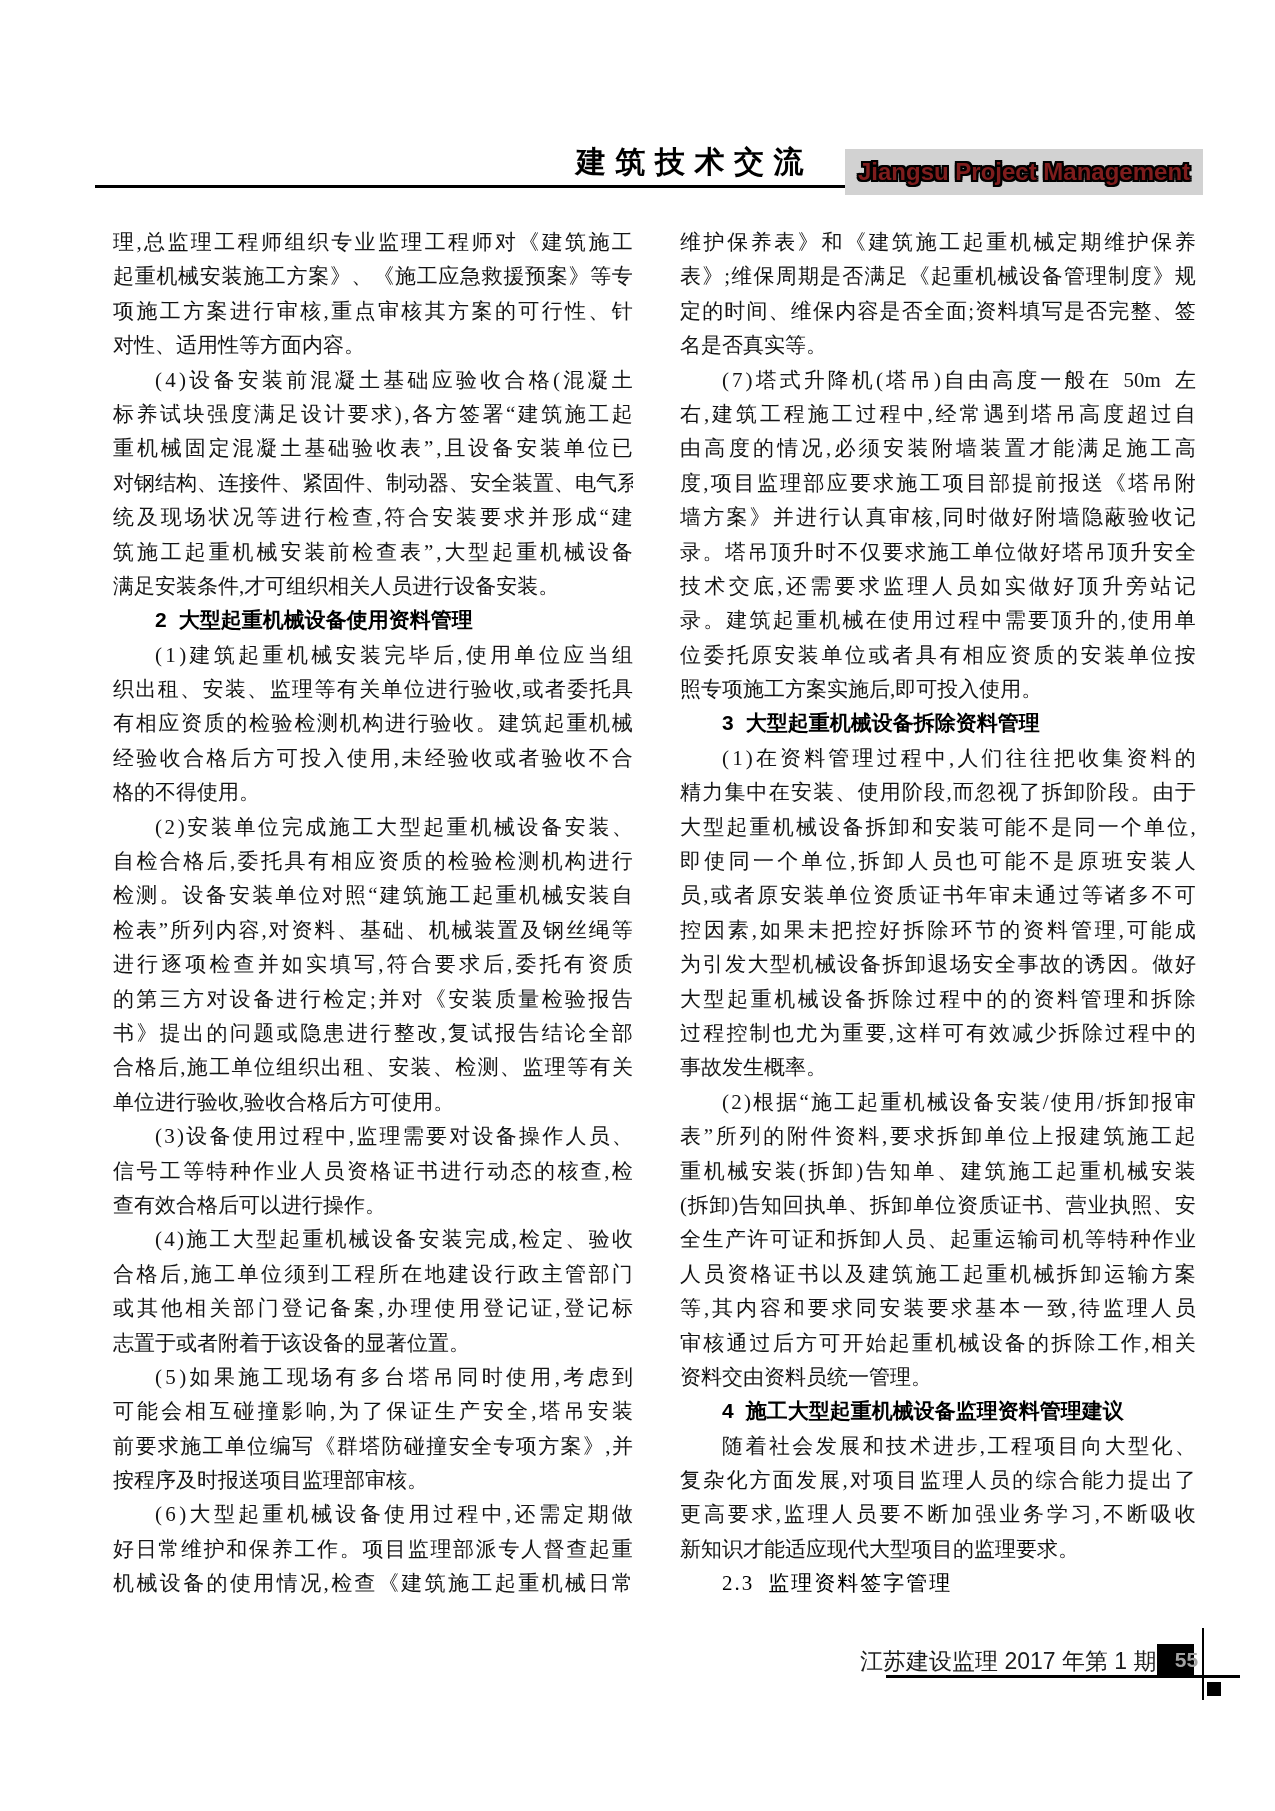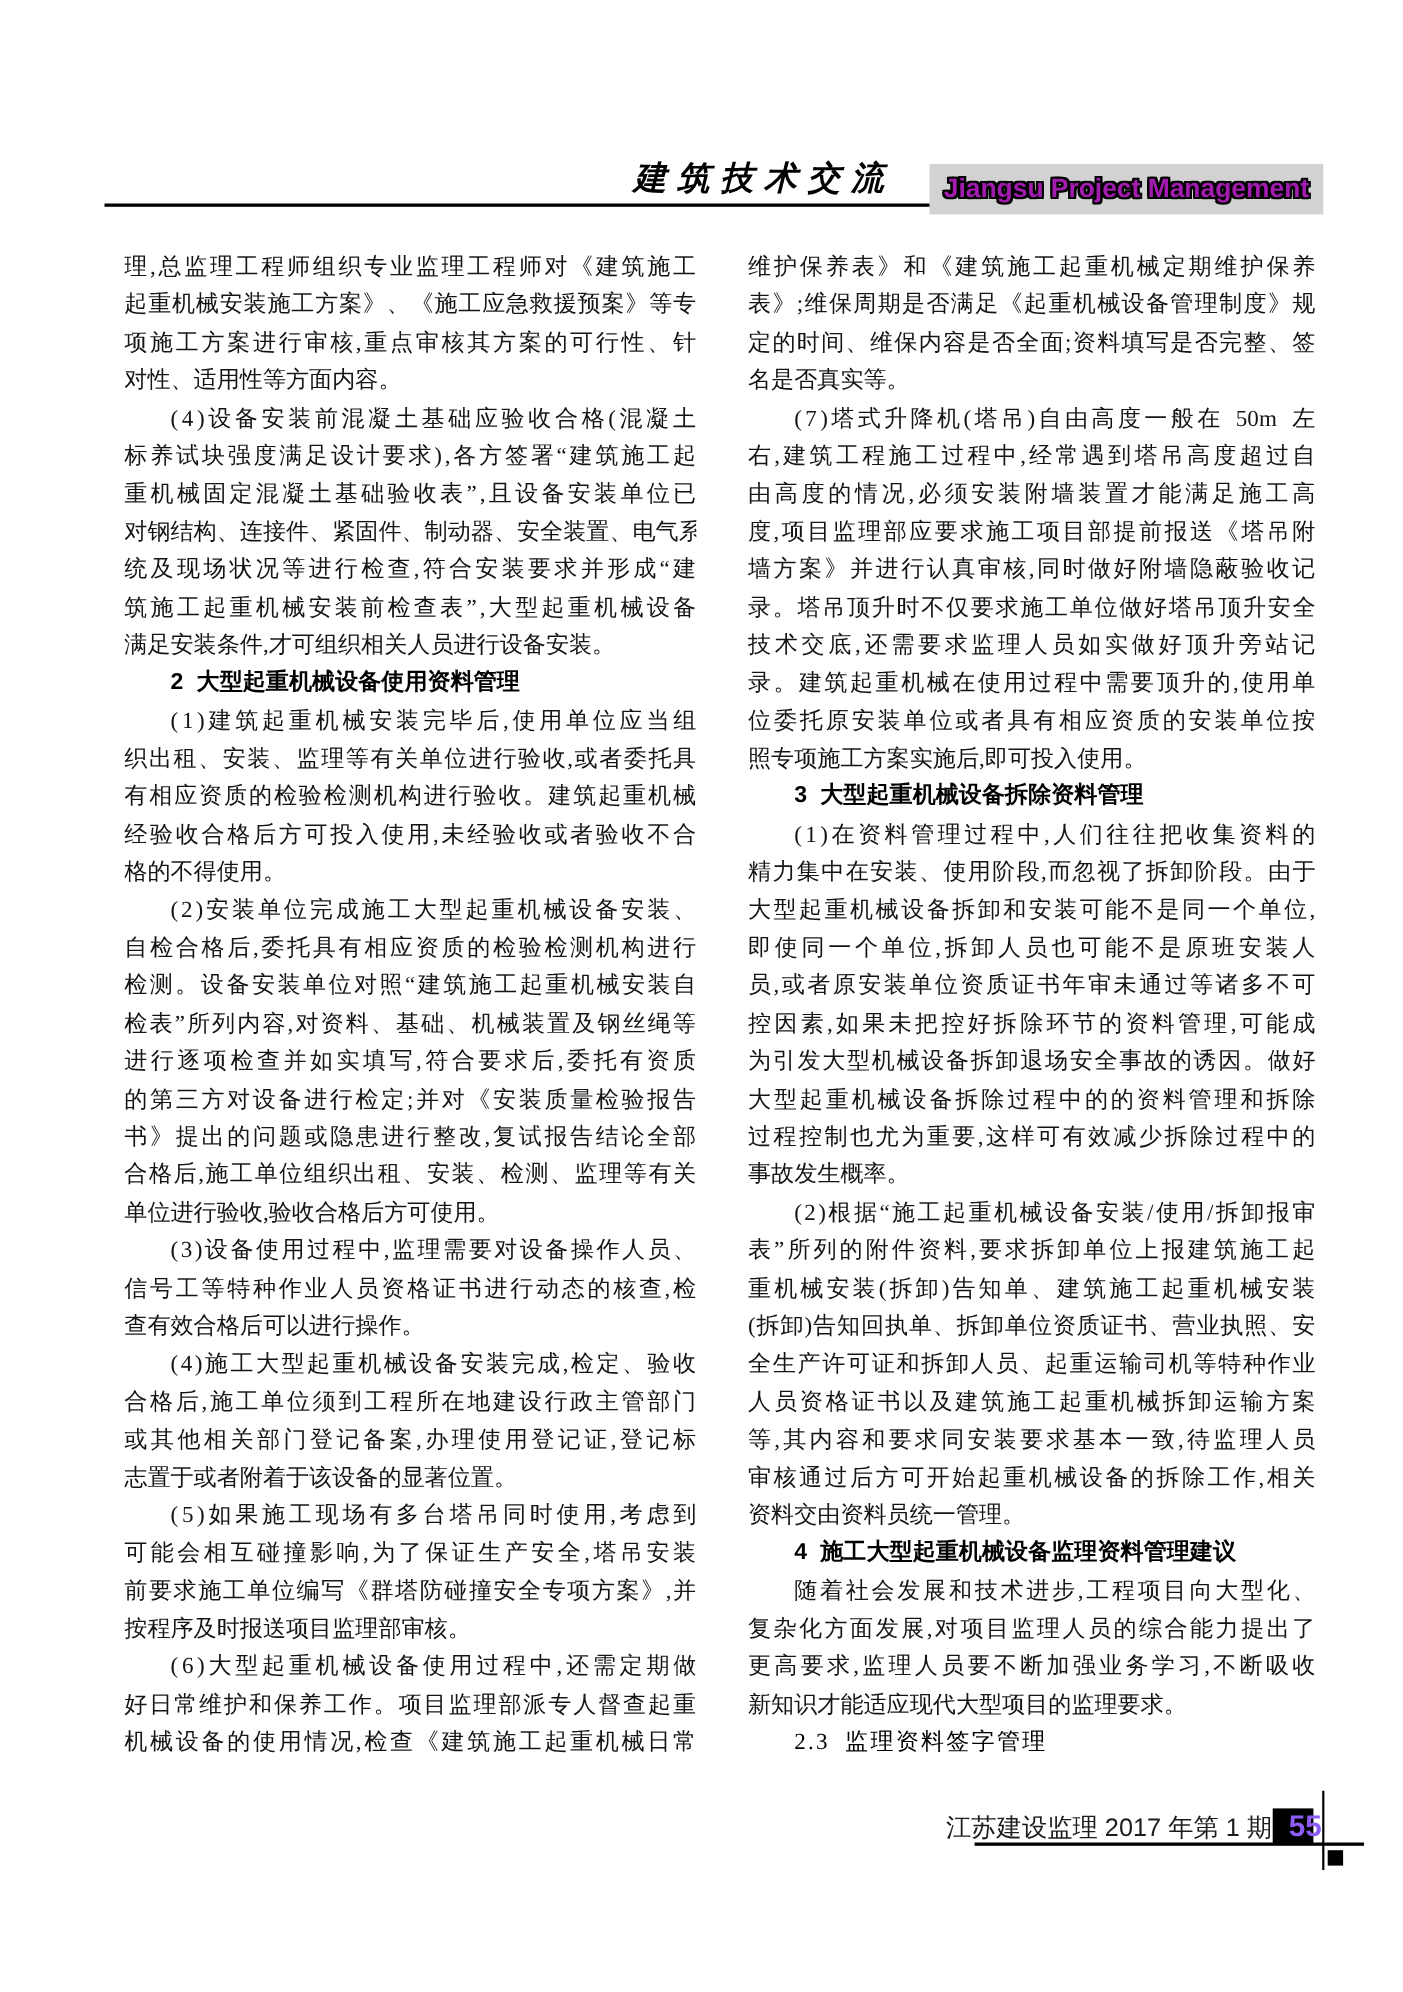--- a/index.html
+++ b/index.html
@@ -6,29 +6,29 @@
   body{
     width:1275px;height:1811px;position:relative;background:#ffffff;
     font-family:"Liberation Serif","DejaVu Serif",serif;color:#111;
     overflow:hidden;
   }
   
   .header-title{
     position:absolute;left:576px;top:142px;
     font-size:30px;font-weight:bold;color:#000;
     font-family:"Liberation Serif","DejaVu Serif",serif;
-    white-space:nowrap;letter-spacing:1px;font-style:italic;
+    white-space:nowrap;letter-spacing:1px;
   }
   .banner{
     position:absolute;left:845px;top:149px;width:358px;height:46px;
     background:#d2d2d2;display:flex;align-items:center;justify-content:center;
   }
   .banner-text{
     font-family:"Liberation Sans","DejaVu Sans",sans-serif;
-    font-size:24px;font-weight:bold;color:#a21caf;white-space:nowrap;
+    font-size:24px;font-weight:bold;color:#7f1d1d;white-space:nowrap;
     text-shadow:-2px -2px 0 #000,2px -2px 0 #000,-2px 2px 0 #000,2px 2px 0 #000,
                 -2px 0 0 #000,2px 0 0 #000,0 -2px 0 #000,0 2px 0 #000;
   }
   .header-rule{
     position:absolute;left:95px;top:185px;width:750px;height:3px;background:#000;
   }
   
   .col{position:absolute;top:225px;}
   #col-left{left:113px;width:520px;}
   #col-right{left:680px;width:516px;}
@@ -54,21 +54,21 @@
     position:absolute;left:860px;top:1646px;width:278px;text-align:right;
     font-family:"Liberation Sans","DejaVu Sans",sans-serif;
     font-size:23px;color:#1c1c1c;white-space:nowrap;
   }
   .footer-pagebox{
     position:absolute;left:1157px;top:1644px;width:37px;height:32px;
     background:#000;display:flex;align-items:center;justify-content:center;
   }
   .footer-pagenum{
     font-family:"Liberation Sans","DejaVu Sans",sans-serif;
-    font-size:27px;font-weight:bold;color:#8b5cf6;margin-left:22px;
+    font-size:21px;font-weight:bold;color:#a3a3a3;margin-left:22px;
   }
   .footer-vrule{position:absolute;left:1202px;top:1628px;width:2px;height:72px;background:#000;}
   .footer-hrule{position:absolute;left:886px;top:1675px;width:354px;height:3px;background:#000;}
   .footer-square{position:absolute;left:1207px;top:1682px;width:14px;height:14px;background:#000;}
 </style>
 </head>
 <body>
 
 <div class="header-title">建 筑 技 术 交 流</div>
 <div class="banner">

